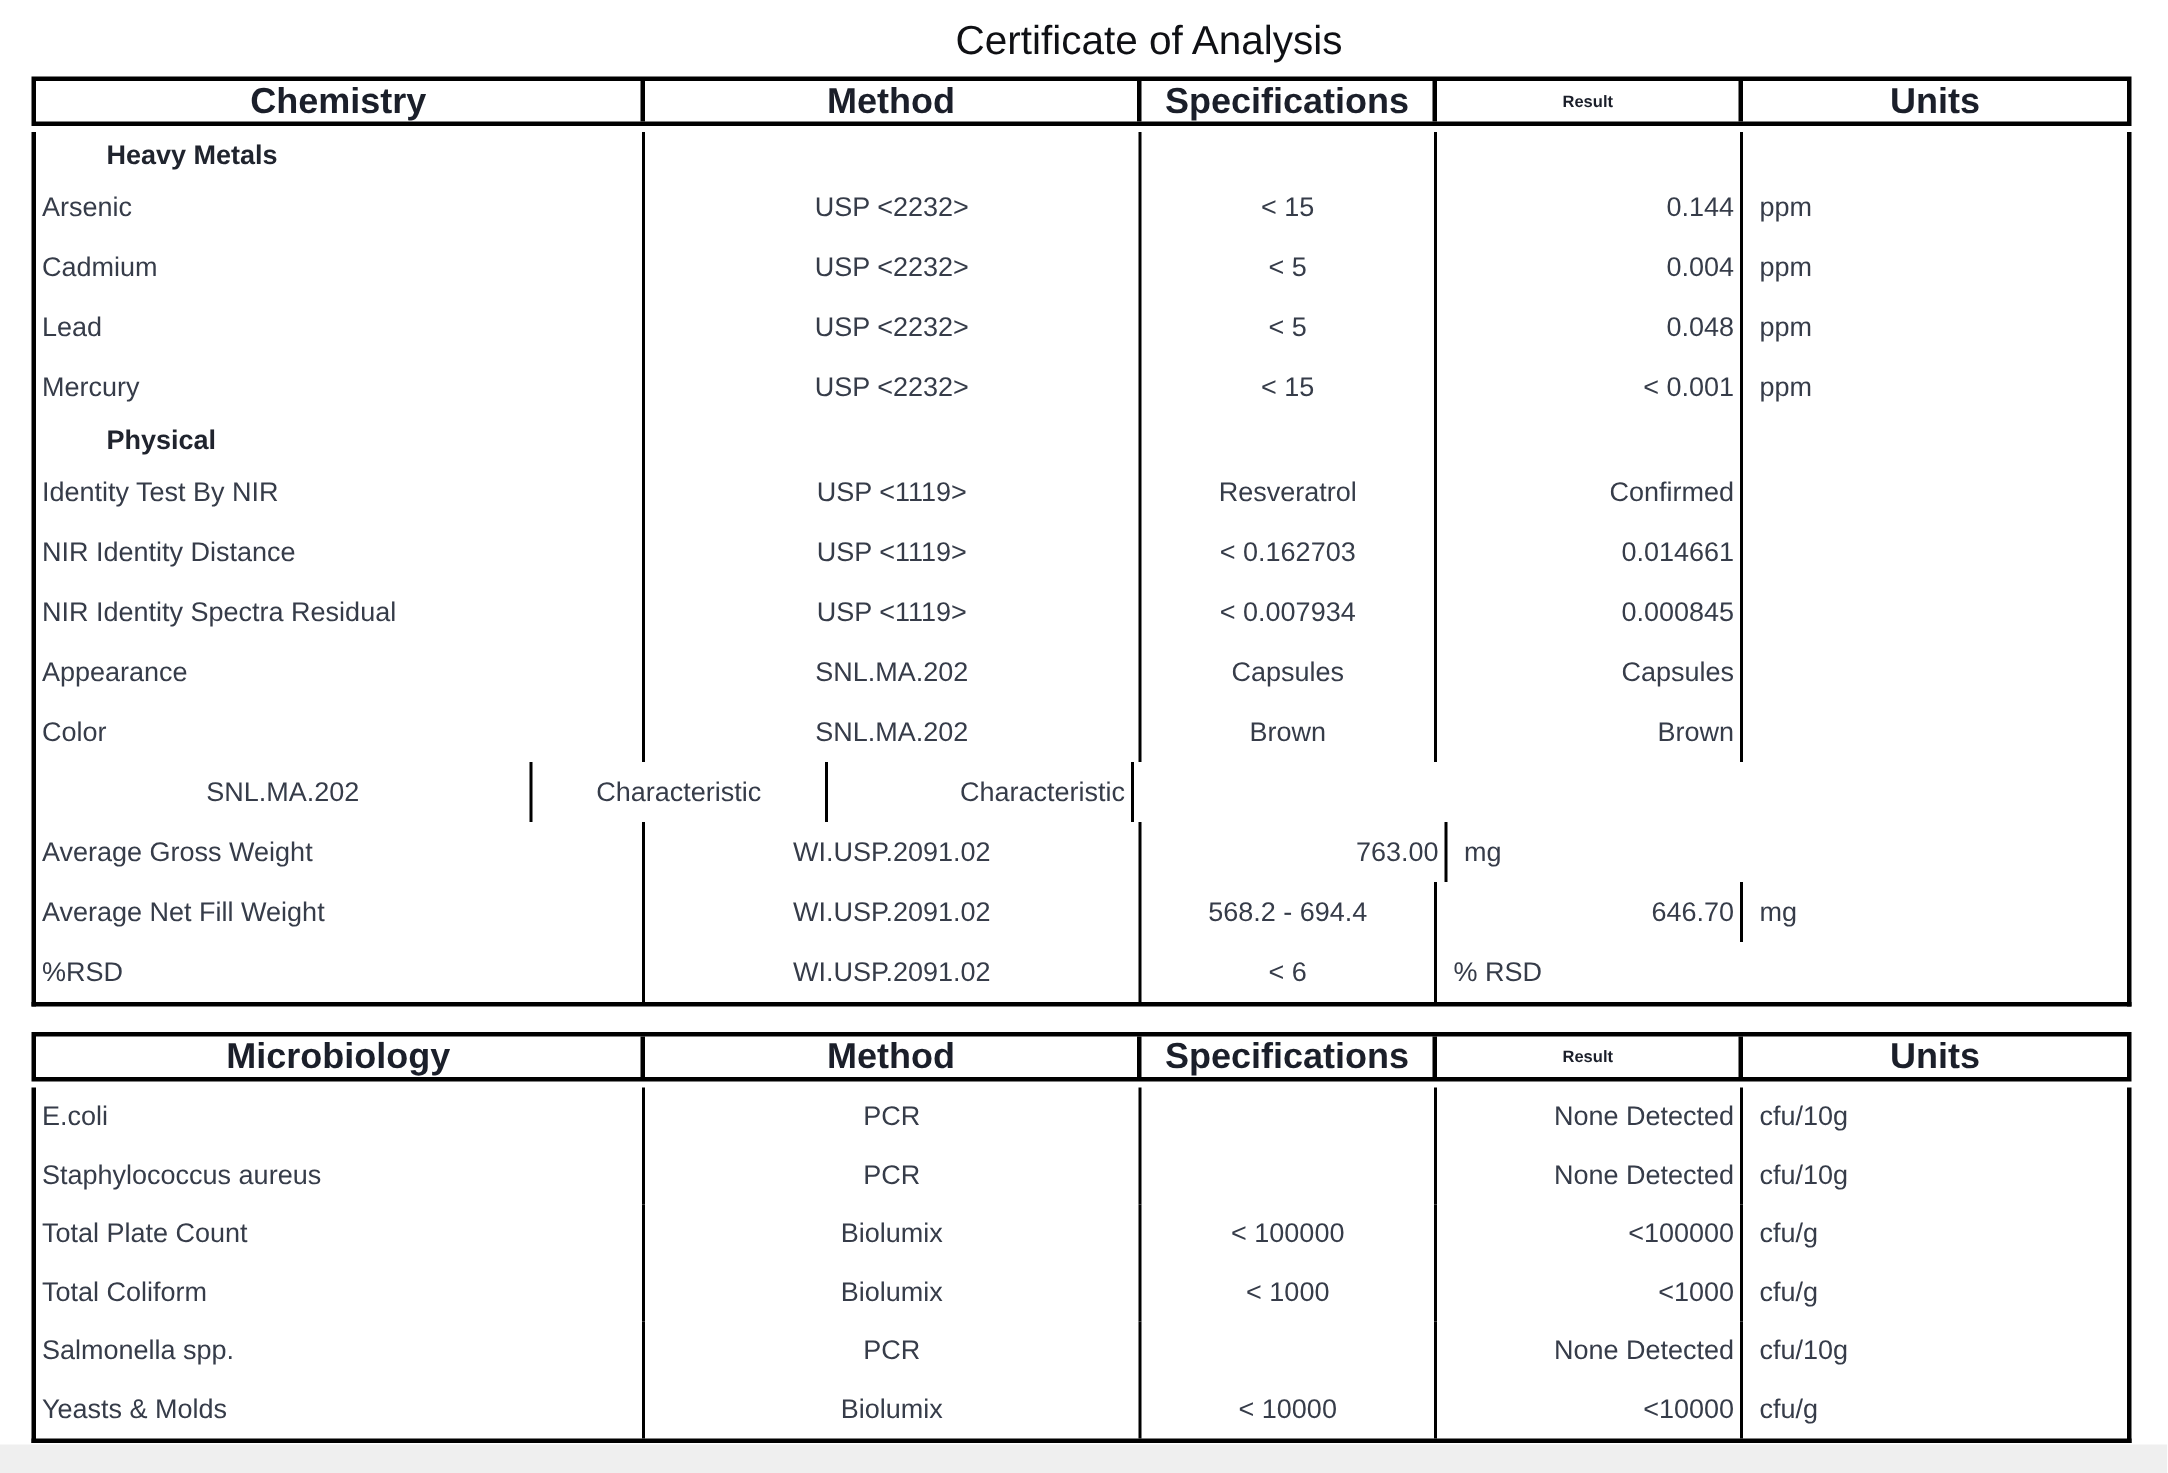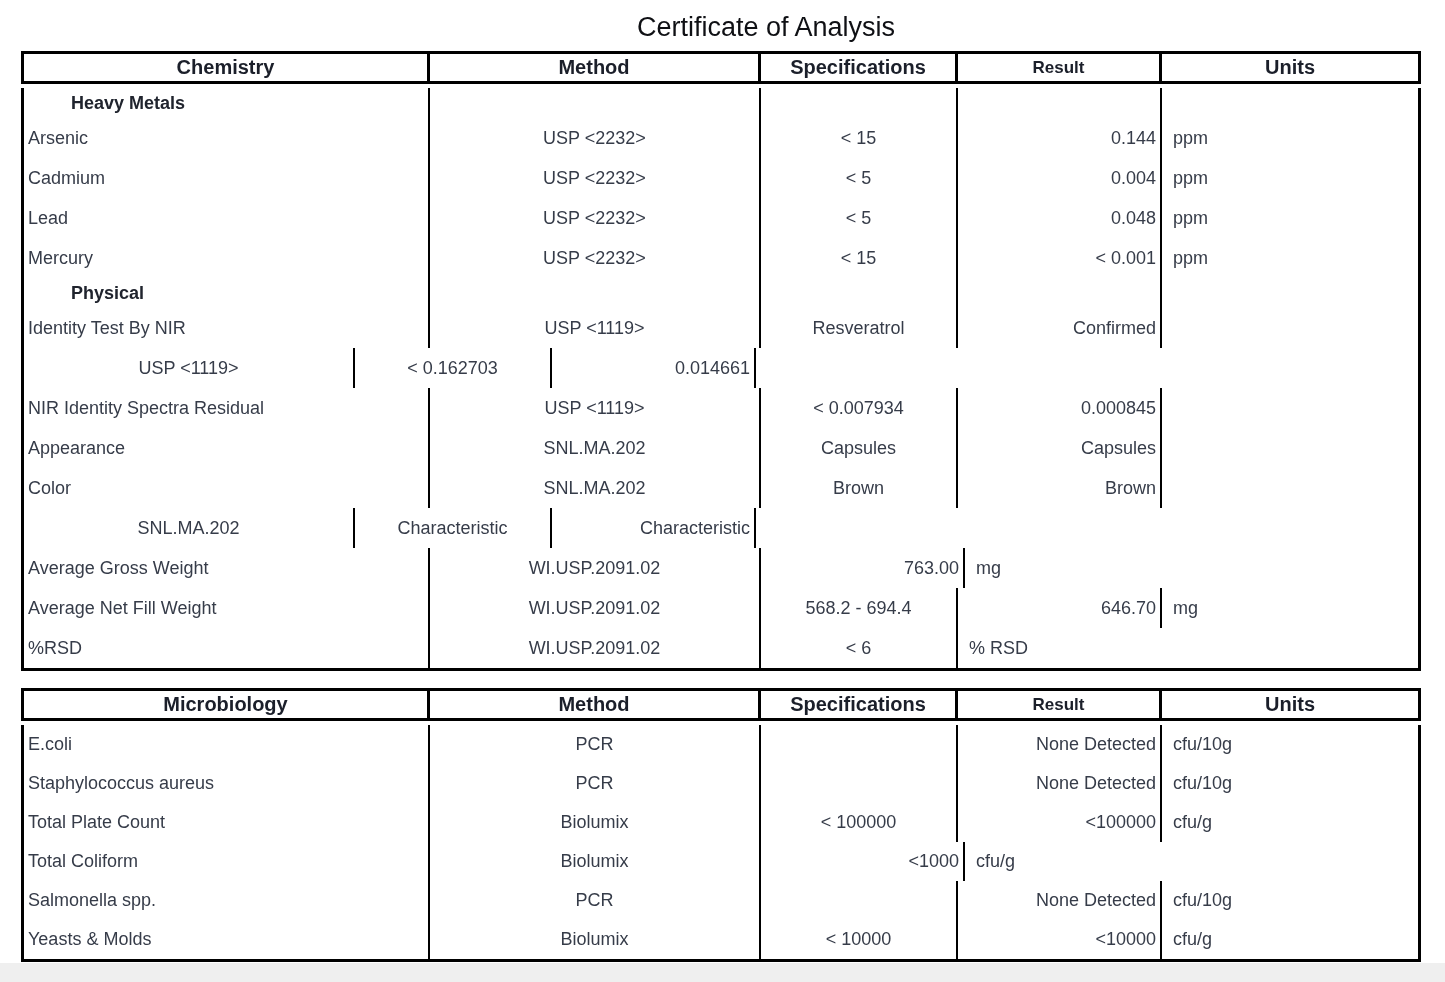--- a/index.html
+++ b/index.html
@@ -13,25 +13,25 @@
     line-height:32px;
   }
   .coa-table{width:1400px;margin-left:21px;margin-top:8px;}
   .coa-table + .coa-table{margin-top:17px;}
   .thead{
     display:flex;box-sizing:border-box;height:33px;
     border:3px solid #000;background:#fff;
   }
   .th{
     box-sizing:border-box;display:flex;align-items:center;justify-content:center;
-    border-right:3px solid #000;font-weight:bold;font-size:20px;color:#1b1f2a;
+    border-right:3px solid #000;font-weight:bold;font-size:24px;color:#1b1f2a;
     white-space:nowrap;
   }
   .th:last-child{border-right:none;}
-  .th.result-th{font-size:17px;}
+  .th.result-th{font-size:11px;}
   .tbody{
     box-sizing:border-box;border:3px solid #000;border-top:none;margin-top:4px;
     background:#fff;
   }
   .row{display:flex;height:40px;}
   .row.section{height:30px;}
   .tbody.micro .row{height:39px;}
   .td{
     box-sizing:border-box;display:flex;align-items:center;
     border-right:2px solid #000;font-size:18px;color:#363c49;
@@ -111,20 +111,21 @@
           <div class="td units c5"></div>
         </div>
         <div class="row">
           <div class="td name c1">Identity Test By NIR</div>
           <div class="td method c2">USP &lt;1119&gt;</div>
           <div class="td spec c3">Resveratrol</div>
           <div class="td result c4">Confirmed</div>
           <div class="td units c5"></div>
         </div>
         <div class="row">
+          <div class="td name c1">NIR Identity Distance</div>
           <div class="td method c2">USP &lt;1119&gt;</div>
           <div class="td spec c3">&lt; 0.162703</div>
           <div class="td result c4">0.014661</div>
           <div class="td units c5"></div>
         </div>
         <div class="row">
           <div class="td name c1">NIR Identity Spectra Residual</div>
           <div class="td method c2">USP &lt;1119&gt;</div>
           <div class="td spec c3">&lt; 0.007934</div>
           <div class="td result c4">0.000845</div>
@@ -198,20 +199,21 @@
         <div class="row">
           <div class="td name c1">Total Plate Count</div>
           <div class="td method c2">Biolumix</div>
           <div class="td spec c3">&lt; 100000</div>
           <div class="td result c4">&lt;100000</div>
           <div class="td units c5">cfu/g</div>
         </div>
         <div class="row">
           <div class="td name c1">Total Coliform</div>
           <div class="td method c2">Biolumix</div>
+          <div class="td spec c3">&lt; 1000</div>
           <div class="td result c4">&lt;1000</div>
           <div class="td units c5">cfu/g</div>
         </div>
         <div class="row">
           <div class="td name c1">Salmonella spp.</div>
           <div class="td method c2">PCR</div>
           <div class="td spec c3"></div>
           <div class="td result c4">None Detected</div>
           <div class="td units c5">cfu/10g</div>
         </div>

